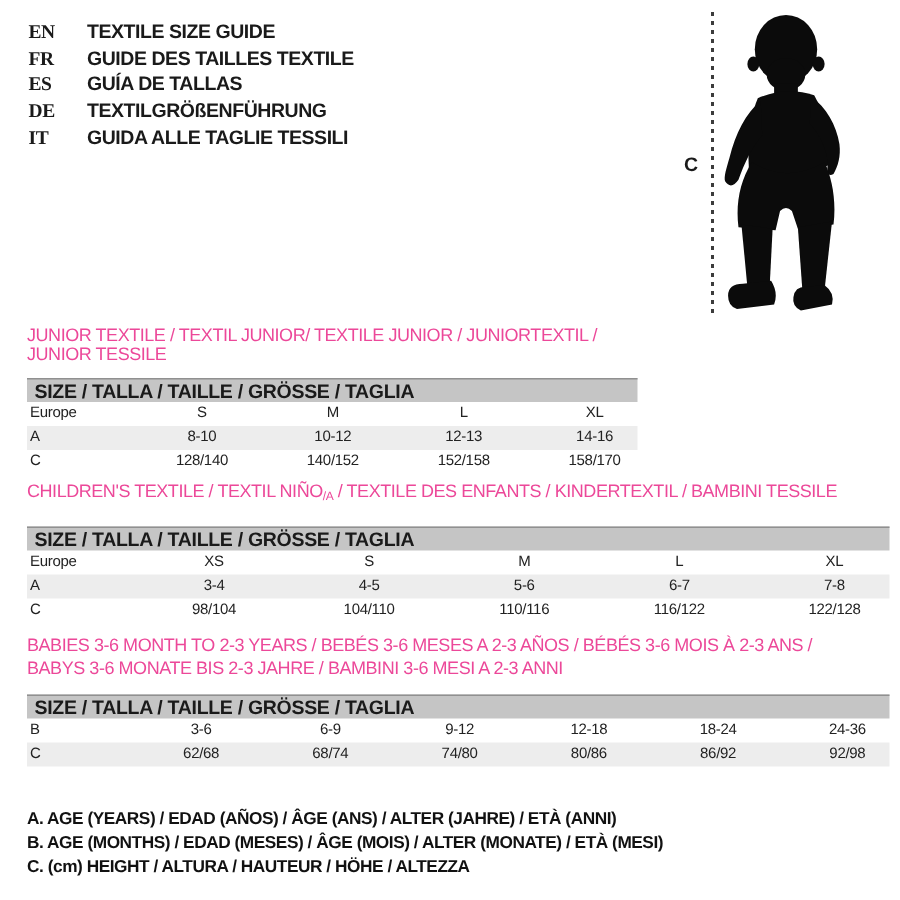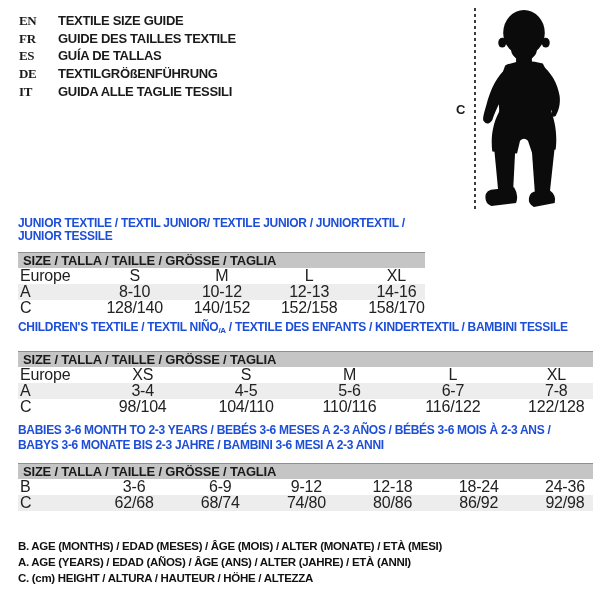--- a/index.html
+++ b/index.html
@@ -17,29 +17,29 @@
     position:absolute;left:474px;top:8px;width:2px;height:204px;
     background:repeating-linear-gradient(to bottom,#3c3c3c 0 3px,transparent 3px 6px);
   }
   .c-label{position:absolute;left:456px;top:102px;font-size:13px;font-weight:bold;}
   .baby-svg{position:absolute;left:477px;top:8px;}
   
   .tblock{position:absolute;left:18px;}
   .t1{top:217px;width:407px;}
   .t2{top:321px;width:575px;}
   .t3{top:423px;width:575px;}
-  .tbl-title{font-size:12px;font-weight:bold;letter-spacing:-0.3px;line-height:13px;margin-bottom:9px;color:#1d4ed8;}
+  .tbl-title{font-size:12px;font-weight:normal;letter-spacing:-0.3px;line-height:13px;margin-bottom:9px;color:#ec4899;}
   .t2 .tbl-title{margin-bottom:14px;}
   .t3 .tbl-title{line-height:15px;margin-bottom:10px;}
   .tbl-title sub{font-size:8px;vertical-align:-2px;}
   .tbar{
     height:15px;background:#c5c5c5;border-top:1px solid #909090;
     font-size:13px;font-weight:bold;letter-spacing:-0.2px;line-height:15px;padding-left:5px;color:#1a1a1a;
   }
-  .trow{display:grid;height:16px;line-height:16px;font-size:16px;letter-spacing:-0.2px;color:#222;gap:30px;}
+  .trow{display:grid;height:16px;line-height:16px;font-size:10px;letter-spacing:-0.2px;color:#222;gap:30px;}
   .t1 .trow{grid-template-columns:58px repeat(4,1fr);}
   .t2 .trow{grid-template-columns:58px repeat(5,1fr);}
   .t3 .trow{grid-template-columns:58px repeat(6,1fr);}
   .trow .cell{text-align:center;}
   .trow .cell.label{text-align:left;padding-left:2px;}
   .trow.stripe{background:#ededed;}
   
   .footnotes{position:absolute;left:18px;top:538px;}
   .footnote{font-size:11.5px;font-weight:bold;letter-spacing:-0.3px;line-height:16px;color:#111;}
 </style>
@@ -172,18 +172,18 @@
       <span class="cell">62/68</span>
       <span class="cell">68/74</span>
       <span class="cell">74/80</span>
       <span class="cell">80/86</span>
       <span class="cell">86/92</span>
       <span class="cell">92/98</span>
     </div>
   </div>
 
   <div class="footnotes">
+    <div class="footnote">A. AGE (YEARS) / EDAD (AÑOS) / ÂGE (ANS) / ALTER (JAHRE) / ETÀ (ANNI)</div>
     <div class="footnote">B. AGE (MONTHS) / EDAD (MESES) / ÂGE (MOIS) / ALTER (MONATE) / ETÀ (MESI)</div>
-    <div class="footnote">A. AGE (YEARS) / EDAD (AÑOS) / ÂGE (ANS) / ALTER (JAHRE) / ETÀ (ANNI)</div>
     <div class="footnote">C. (cm) HEIGHT / ALTURA / HAUTEUR / HÖHE / ALTEZZA</div>
   </div>
 
 </div>
 
 </body></html>

